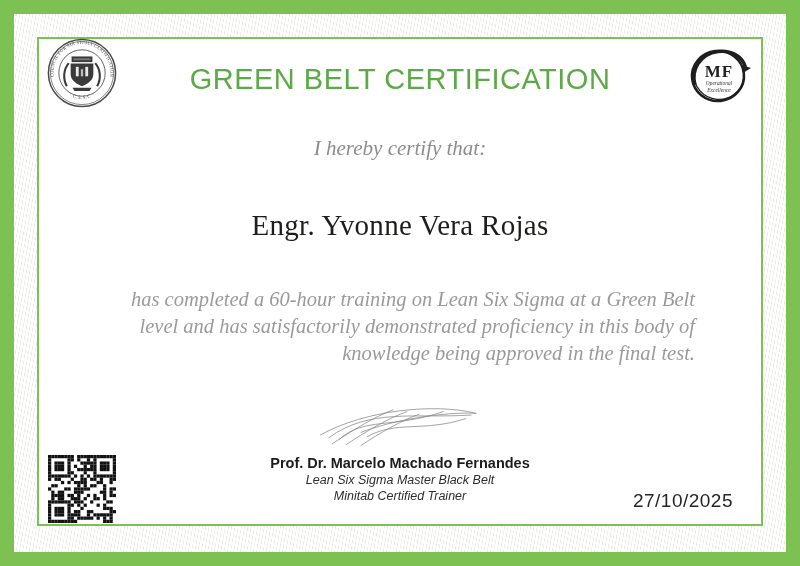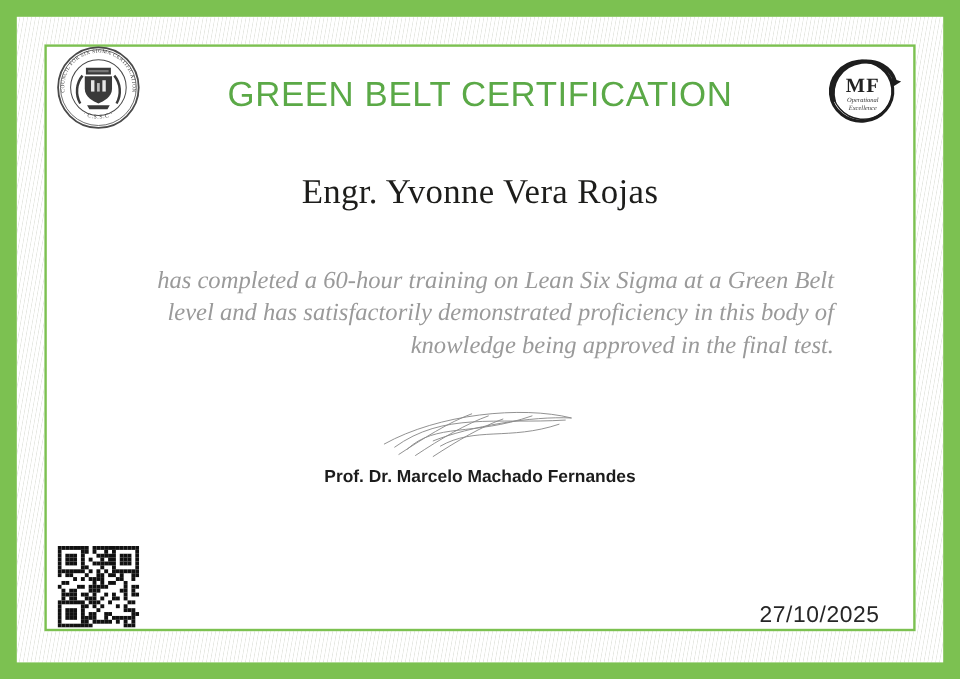--- a/index.html
+++ b/index.html
@@ -45,21 +45,21 @@
   .signature { display:block; margin:30px auto 0; width:190px; height:52px; }
 
   .signer-block { margin-top:6px; }
   .signer-name { font-size:14.5px; font-weight:bold; color:#1c1c1c; line-height:18px; }
   .signer-cred { font-size:12.5px; font-style:italic; color:#2e2e2e; line-height:16px; }
 
   .qr { position:absolute; left:9px; bottom:1px; width:68px; height:68px; }
   .qr rect { fill:#111; }
 
   .issue-date {
-    position:absolute; right:28px; bottom:0;
+    position:absolute; right:28px; bottom:12px;
     font-size:19px; letter-spacing:0.5px; color:#262626;
   }
 </style>
 </head>
 <body>
 
 <div class="page">
   <div class="inner">
 
     <svg class="seal" viewBox="0 0 74 74">
@@ -96,39 +96,42 @@
         <path d="M10,44 C6,30 14,13 33,10.5 C46,9 57,15 60.5,26" stroke-width="3.4"></path>
       </g>
       <polygon points="57,24 66,27 58,32" fill="#1e1e1e"></polygon>
       <text x="34" y="36" text-anchor="middle" font-family="Liberation Serif, serif" font-weight="bold" font-size="17" letter-spacing="1" fill="#222">MF</text>
       <text x="34" y="44" text-anchor="middle" font-family="Liberation Serif, serif" font-style="italic" font-size="5.4" fill="#333">Operational</text>
       <text x="34" y="50.5" text-anchor="middle" font-family="Liberation Serif, serif" font-style="italic" font-size="5.4" fill="#333">Excellence</text>
     </svg>
 
     <h1 class="title">GREEN BELT CERTIFICATION</h1>
 
+    <p class="certify">I hereby certify that:</p>
 
     <h2 class="recipient">Engr. Yvonne Vera Rojas</h2>
 
     <p class="body-text">has completed a 60-hour training on Lean Six Sigma at a Green Belt level and has satisfactorily demonstrated proficiency in this body of knowledge being approved in the final test.</p>
 
     <svg class="signature" viewBox="0 0 200 60">
       <g fill="none" stroke="#8a8a8a" stroke-width="0.9" stroke-linecap="round">
         <path d="M8,45 C60,16 140,8 188,20 C150,18 90,28 55,42"></path>
         <path d="M18,48 C65,14 115,26 182,22"></path>
         <path d="M30,50 C58,24 92,38 150,18"></path>
         <path d="M22,55 C45,40 70,24 92,16"></path>
         <path d="M38,56 C62,40 88,25 108,18"></path>
         <path d="M55,57 C78,42 102,28 122,21"></path>
         <path d="M62,47 C95,28 128,42 176,26"></path>
       </g>
     </svg>
 
     <div class="signer-block">
       <p class="signer-name">Prof. Dr. Marcelo Machado Fernandes</p>
+      <p class="signer-cred">Lean Six Sigma Master Black Belt</p>
+      <p class="signer-cred">Minitab Certified Trainer</p>
     </div>
 
     <svg class="qr" viewBox="0 0 63 63">
         <rect x="0" y="0" width="3" height="3"></rect>
         <rect x="3" y="0" width="3" height="3"></rect>
         <rect x="6" y="0" width="3" height="3"></rect>
         <rect x="9" y="0" width="3" height="3"></rect>
         <rect x="12" y="0" width="3" height="3"></rect>
         <rect x="15" y="0" width="3" height="3"></rect>
         <rect x="18" y="0" width="3" height="3"></rect>

